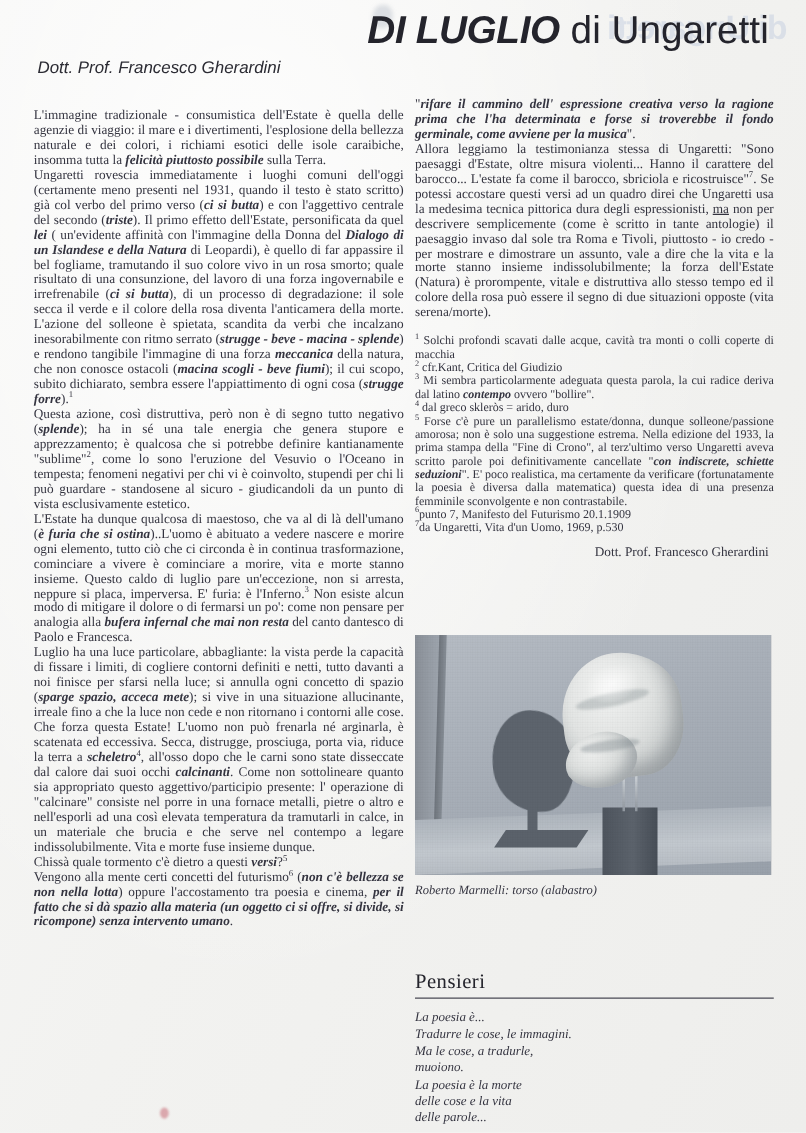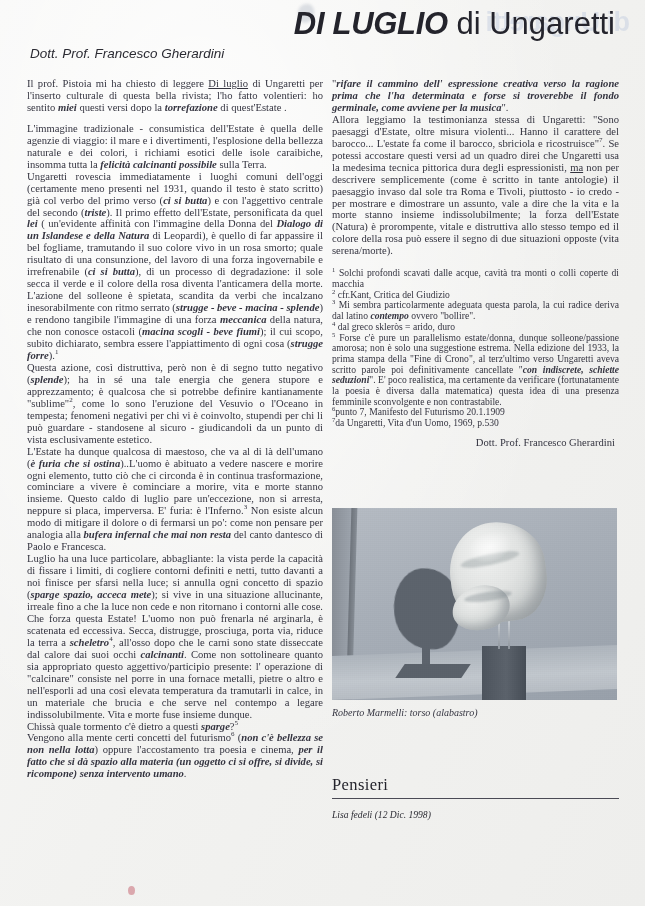--- a/index.html
+++ b/index.html
@@ -338,27 +338,26 @@
 <div class="smudge"></div>
 
 <div class="content">
 
   <div class="masthead">
     <div class="title"><span class="lead">DI LUGLIO</span><span class="rest"> di Ungaretti</span></div>
     <div class="byline">Dott. Prof. Francesco Gherardini</div>
   </div>
 
   <div class="col col-left">
-    <p>Il prof. Pistoia mi ha chiesto di leggere <u>Di luglio</u> di Ungaretti per l'inserto culturale di questa bella rivista; l'ho fatto volentieri: ho sentito <i>miei</i> questi versi dopo la <i>torrefazione</i> di quest'Estate .</p>
-    <p class="gap">L'immagine tradizionale - consumistica dell'Estate è quella delle agenzie di viaggio: il mare e i divertimenti, l'esplosione della bellezza naturale e dei colori, i richiami esotici delle isole caraibiche, insomma tutta la <i>felicità calcinanti possibile</i> sulla Terra.</p>
+    <p class="gap">L'immagine tradizionale - consumistica dell'Estate è quella delle agenzie di viaggio: il mare e i divertimenti, l'esplosione della bellezza naturale e dei colori, i richiami esotici delle isole caraibiche, insomma tutta la <i>felicità piuttosto possibile</i> sulla Terra.</p>
     <p>Ungaretti rovescia immediatamente i luoghi comuni dell'oggi (certamente meno presenti nel 1931, quando il testo è stato scritto) già col verbo del primo verso (<i>ci si butta</i>) e con l'aggettivo centrale del secondo (<i>triste</i>). Il primo effetto dell'Estate, personificata da quel <i>lei</i> ( un'evidente affinità con l'immagine della Donna del <i>Dialogo di un Islandese e della Natura</i> di Leopardi), è quello di far appassire il bel fogliame, tramutando il suo colore vivo in un rosa smorto; quale risultato di una consunzione, del lavoro di una forza ingovernabile e irrefrenabile (<i>ci si butta</i>), di un processo di degradazione: il sole secca il verde e il colore della rosa diventa l'anticamera della morte. L'azione del solleone è spietata, scandita da verbi che incalzano inesorabilmente con ritmo serrato (<i>strugge - beve - macina - splende</i>) e rendono tangibile l'immagine di una forza <i>meccanica</i> della natura, che non conosce ostacoli (<i>macina scogli - beve fiumi</i>); il cui scopo, subito dichiarato, sembra essere l'appiattimento di ogni cosa (<i>strugge forre</i>).<sup>1</sup></p>
     <p>Questa azione, così distruttiva, però non è di segno tutto negativo (<i>splende</i>); ha in sé una tale energia che genera stupore e apprezzamento; è qualcosa che si potrebbe definire kantianamente "sublime"<sup>2</sup>, come lo sono l'eruzione del Vesuvio o l'Oceano in tempesta; fenomeni negativi per chi vi è coinvolto, stupendi per chi li può guardare - standosene al sicuro - giudicandoli da un punto di vista esclusivamente estetico.</p>
     <p>L'Estate ha dunque qualcosa di maestoso, che va al di là dell'umano (<i>è furia che si ostina</i>)..L'uomo è abituato a vedere nascere e morire ogni elemento, tutto ciò che ci circonda è in continua trasformazione, cominciare a vivere è cominciare a morire, vita e morte stanno insieme. Questo caldo di luglio pare un'eccezione, non si arresta, neppure si placa, imperversa. E' furia: è l'Inferno.<sup>3</sup> Non esiste alcun modo di mitigare il dolore o di fermarsi un po': come non pensare per analogia alla <i>bufera infernal che mai non resta</i> del canto dantesco di Paolo e Francesca.</p>
     <p>Luglio ha una luce particolare, abbagliante: la vista perde la capacità di fissare i limiti, di cogliere contorni definiti e netti, tutto davanti a noi finisce per sfarsi nella luce; si annulla ogni concetto di spazio (<i>sparge spazio, acceca mete</i>); si vive in una situazione allucinante, irreale fino a che la luce non cede e non ritornano i contorni alle cose. Che forza questa Estate! L'uomo non può frenarla né arginarla, è scatenata ed eccessiva. Secca, distrugge, prosciuga, porta via, riduce la terra a <i>scheletro</i><sup>4</sup>, all'osso dopo che le carni sono state disseccate dal calore dai suoi occhi <i>calcinanti</i>. Come non sottolineare quanto sia appropriato questo aggettivo/participio presente: l' operazione di "calcinare" consiste nel porre in una fornace metalli, pietre o altro e nell'esporli ad una così elevata temperatura da tramutarli in calce, in un materiale che brucia e che serve nel contempo a legare indissolubilmente. Vita e morte fuse insieme dunque.</p>
-    <p>Chissà quale tormento c'è dietro a questi <i>sparge</i>?<sup>5</sup></p>
+    <p>Chissà quale tormento c'è dietro a questi <i>versi</i>?<sup>5</sup></p>
     <p>Vengono alla mente certi concetti del futurismo<sup>6</sup> (<i>non c'è bellezza se non nella lotta</i>) oppure l'accostamento tra poesia e cinema, <i>per il fatto che si dà spazio alla materia (un oggetto ci si offre, si divide, si ricompone) senza intervento umano</i>.</p>
   </div>
 
   <div class="col col-right">
     <p>"<i>rifare il cammino dell' espressione creativa verso la ragione prima che l'ha determinata e forse si troverebbe il fondo germinale, come avviene per la musica</i>".</p>
     <p>Allora leggiamo la testimonianza stessa di Ungaretti: "Sono paesaggi d'Estate, oltre misura violenti... Hanno il carattere del barocco... L'estate fa come il barocco, sbriciola e ricostruisce"<sup>7</sup>. Se potessi accostare questi versi ad un quadro direi che Ungaretti usa la medesima tecnica pittorica dura degli espressionisti, <u>ma</u> non per descrivere semplicemente (come è scritto in tante antologie) il paesaggio invaso dal sole tra Roma e Tivoli, piuttosto - io credo - per mostrare e dimostrare un assunto, vale a dire che la vita e la morte stanno insieme indissolubilmente; la forza dell'Estate (Natura) è prorompente, vitale e distruttiva allo stesso tempo ed il colore della rosa può essere il segno di due situazioni opposte (vita serena/morte).</p>
 
     <div class="footnotes">
         <p><span class="fn-num">1</span> Solchi profondi scavati dalle acque, cavità tra monti o colli coperte di macchia</p>
         <p><span class="fn-num">2</span> cfr.Kant, Critica del Giudizio</p>
@@ -390,18 +389,27 @@
       <div class="torso-fold-b"></div>
       <div class="torso-hi"></div>
       <div class="grain"></div>
     </div>
     <div class="caption"><span>Roberto Marmelli:</span><span> torso (alabastro)</span></div>
   </div>
 
   <div class="pensieri">
     <div class="pensieri-head">Pensieri</div>
     <div class="pensieri-rule"></div>
+    <div class="poem">
+        <div>La poesia è...</div>
+        <div>Tradurre le cose, le immagini.</div>
+        <div>Ma le cose, a tradurle,</div>
+        <div>muoiono.</div>
+        <div>La poesia è la morte</div>
+        <div>delle cose e la vita</div>
+        <div>delle parole...</div>
+      </div>
     <div class="poem-sig">Lisa fedeli (12 Dic. 1998)</div>
   </div>
 
 </div>
 
 <div class="pink-dot"></div>
 
 </body></html>

